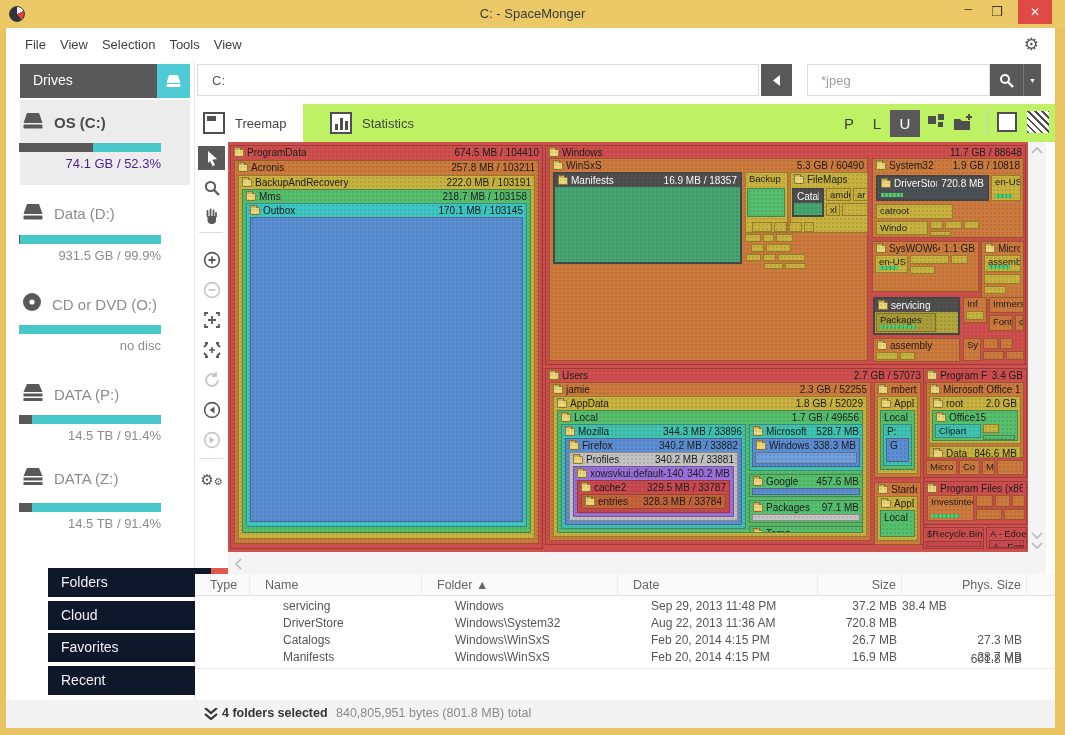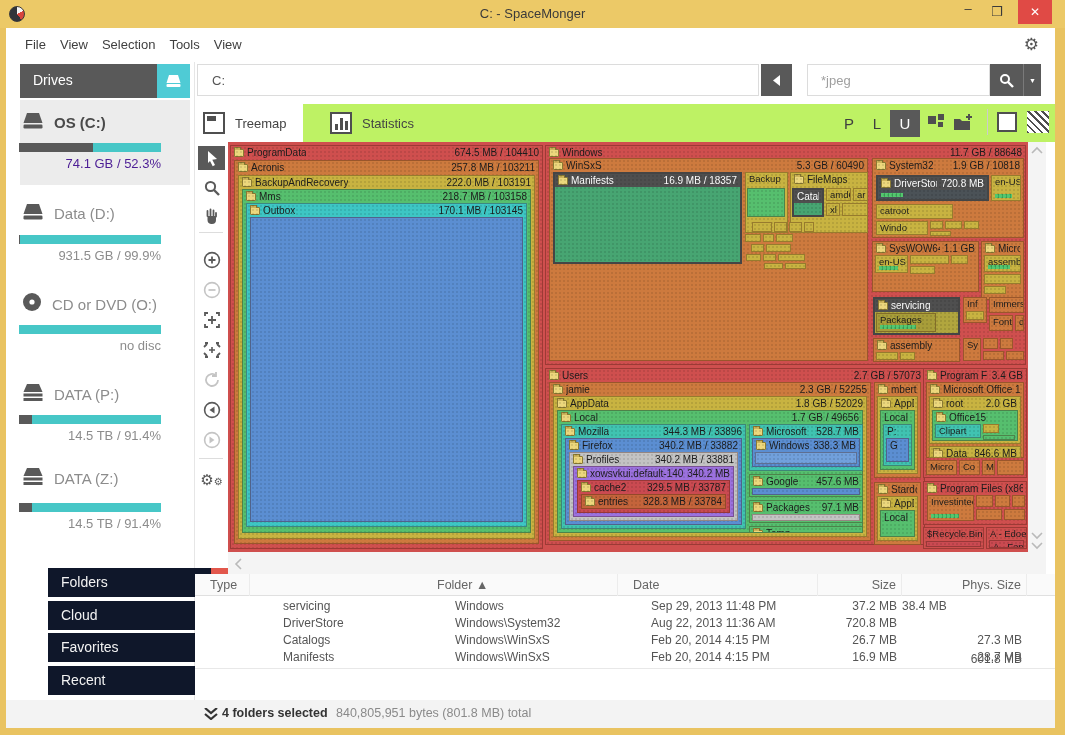--- a/index.html
+++ b/index.html
@@ -781,20 +781,21 @@
   <div class="hscroll">
     <svg style="position:absolute;left:6px;top:6px" width="8" height="12" viewBox="0 0 8 12">
         <path d="M7 1 L2 6 L7 11" fill="none" stroke="#b9b9b9" stroke-width="1.6"></path>
       </svg>
   </div>
 
   
   <div class="tablewrap">
     <div class="thead" id="table-head">
         <div class="th" style="left: 0px; width: 55px; text-align: left; padding: 0px 0px 0px 15px;">Type</div>
+        <div class="th" style="left: 55px; width: 172px; text-align: left; padding: 0px 0px 0px 15px;">Name</div>
         <div class="th" style="left: 227px; width: 196px; text-align: left; padding: 0px 0px 0px 15px;">Folder ▲</div>
         <div class="th" style="left: 423px; width: 200px; text-align: left; padding: 0px 0px 0px 15px;">Date</div>
         <div class="th" style="left: 623px; width: 84px; text-align: right; padding: 0px 5px 0px 0px;">Size</div>
         <div class="th" style="left: 707px; width: 125px; text-align: right; padding: 0px 5px 0px 0px;">Phys. Size</div>
       </div>
     <div id="table-body">
         <div class="trow" style="top: 24px;">
           <div class="td" style="left: 0px; width: 55px; padding-left: 8px; display: block;"><span class="folder-dark"></span></div>
           <div class="td" style="left: 55px; width: 172px; text-align: left; padding: 0px 0px 0px 33px;">servicing</div>
           <div class="td" style="left: 227px; width: 196px; text-align: left; padding: 0px 0px 0px 33px;">Windows</div>

